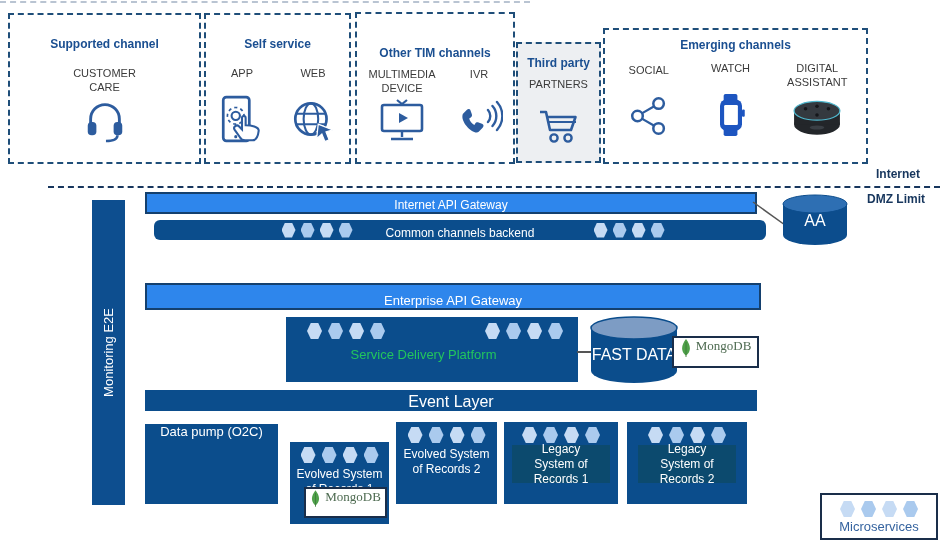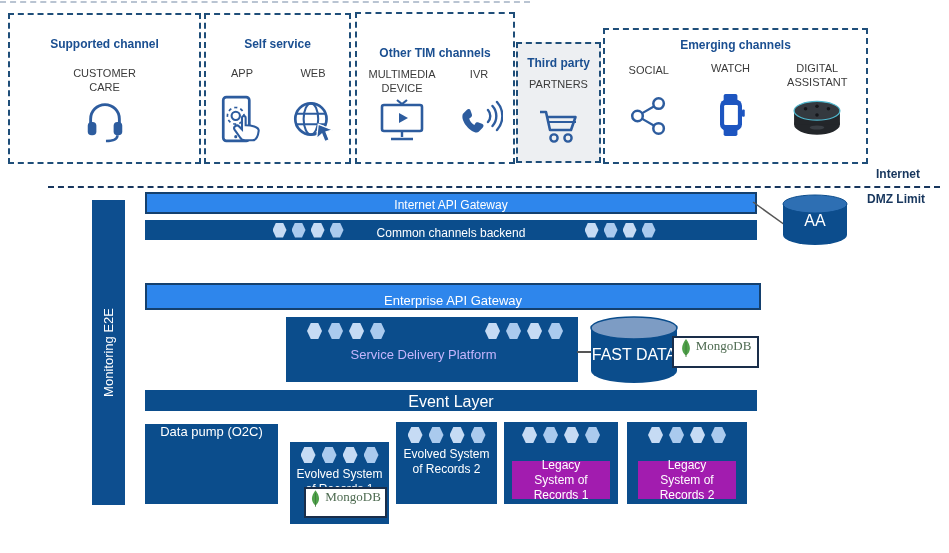--- a/index.html
+++ b/index.html
@@ -24,35 +24,35 @@
 
   
   .navy{background:#0b4d8c;color:#fff;}
   .ltblue{background:#2e86ec;color:#fff;border:2px solid #14406e;box-sizing:border-box;}
   .bar{position:absolute;display:flex;align-items:flex-end;justify-content:center;font-size:12px;}
   .monitoring{position:absolute;left:92px;top:200px;width:33px;height:305px;background:#0d4e8f;
               display:flex;align-items:center;justify-content:center;}
   .monitoring span{writing-mode:vertical-rl;transform:rotate(180deg);color:#fff;font-size:13px;}
 
   .iag{left:145px;top:192px;width:612px;height:22px;}
-  .ccb{left:145px;top:220px;width:612px;height:20px;}
+  .ccb{left:154px;top:220px;width:612px;height:20px;border-radius:6px;}
   .eag{left:145px;top:283px;width:616px;height:27px;font-size:13px;}
   .sdp{position:absolute;left:286px;top:317px;width:292px;height:65px;}
-  .sdp .lbl{position:absolute;left:0;right:17px;top:30px;text-align:center;font-size:13px;color:#c4b5fd;}
+  .sdp .lbl{position:absolute;left:0;right:17px;top:30px;text-align:center;font-size:13px;color:#22c55e;}
   .evl{left:145px;top:390px;width:612px;height:21px;font-size:16px;}
 
   .sysbox{position:absolute;box-sizing:border-box;color:#fff;font-size:12px;text-align:center;}
   .datapump{left:145px;top:424px;width:133px;height:80px;display:flex;align-items:flex-start;justify-content:center;font-size:13px;}
   .ev1{left:290px;top:442px;width:99px;height:82px;}
   .ev2{left:396px;top:422px;width:101px;height:82px;}
   .lg1{left:504px;top:422px;width:114px;height:82px;}
   .lg2{left:627px;top:422px;width:120px;height:82px;}
   .sysbox .slbl{margin-top:4px;padding:0 2px;line-height:1.25;}
-  .inner{position:absolute;left:8px;top:23px;width:98px;height:38px;background:#a21caf;
-         display:flex;align-items:center;justify-content:center;line-height:1.25;padding:0 16px;box-sizing:border-box;margin-top:16px;}
+  .inner{position:absolute;left:8px;top:23px;width:98px;height:38px;background:#0c4a6e;
+         display:flex;align-items:center;justify-content:center;line-height:1.25;padding:0 16px;box-sizing:border-box;}
   .lg2 .inner{left:11px;}
 
   
   .hex-row{display:flex;justify-content:center;align-items:center;}
   .hex{width:15px;height:16px;margin:0 3px;background:#c6dbf4;
        clip-path:polygon(25% 0,75% 0,100% 50%,75% 100%,25% 100%,0 50%);}
   .hex.b{background:#aacaee;}
   .hex.sm{width:14px;height:15px;margin:0 2.5px;}
   .abs{position:absolute;}
 
@@ -323,14 +323,23 @@
   </div>
 
   <div class="mongo" style="left:304px;top:487px;width:83px;height:31px;">
     <svg width="11" height="19" viewBox="0 0 16 26">
       <path d="M8 1c3.2 4.2 5.2 8.2 5.2 12.4 0 5-3.2 8.4-5.2 9.6-2-1.2-5.2-4.6-5.2-9.6C2.8 9.2 4.8 5.2 8 1z" fill="#4fa14a"></path>
       <path d="M8 5v20" stroke="#3c7a39" stroke-width="1.2"></path>
     </svg>
     <span class="mtxt">MongoDB</span>
   </div>
 
+  <div class="legend">
+    <div class="hex-row" style="margin-top:6px;">
+      <span class="hex"></span>
+        <span class="hex b"></span>
+        <span class="hex"></span>
+        <span class="hex b"></span>
+    </div>
+    <div class="llbl">Microservices</div>
+  </div>
 
 </div>
 
 </body></html>

